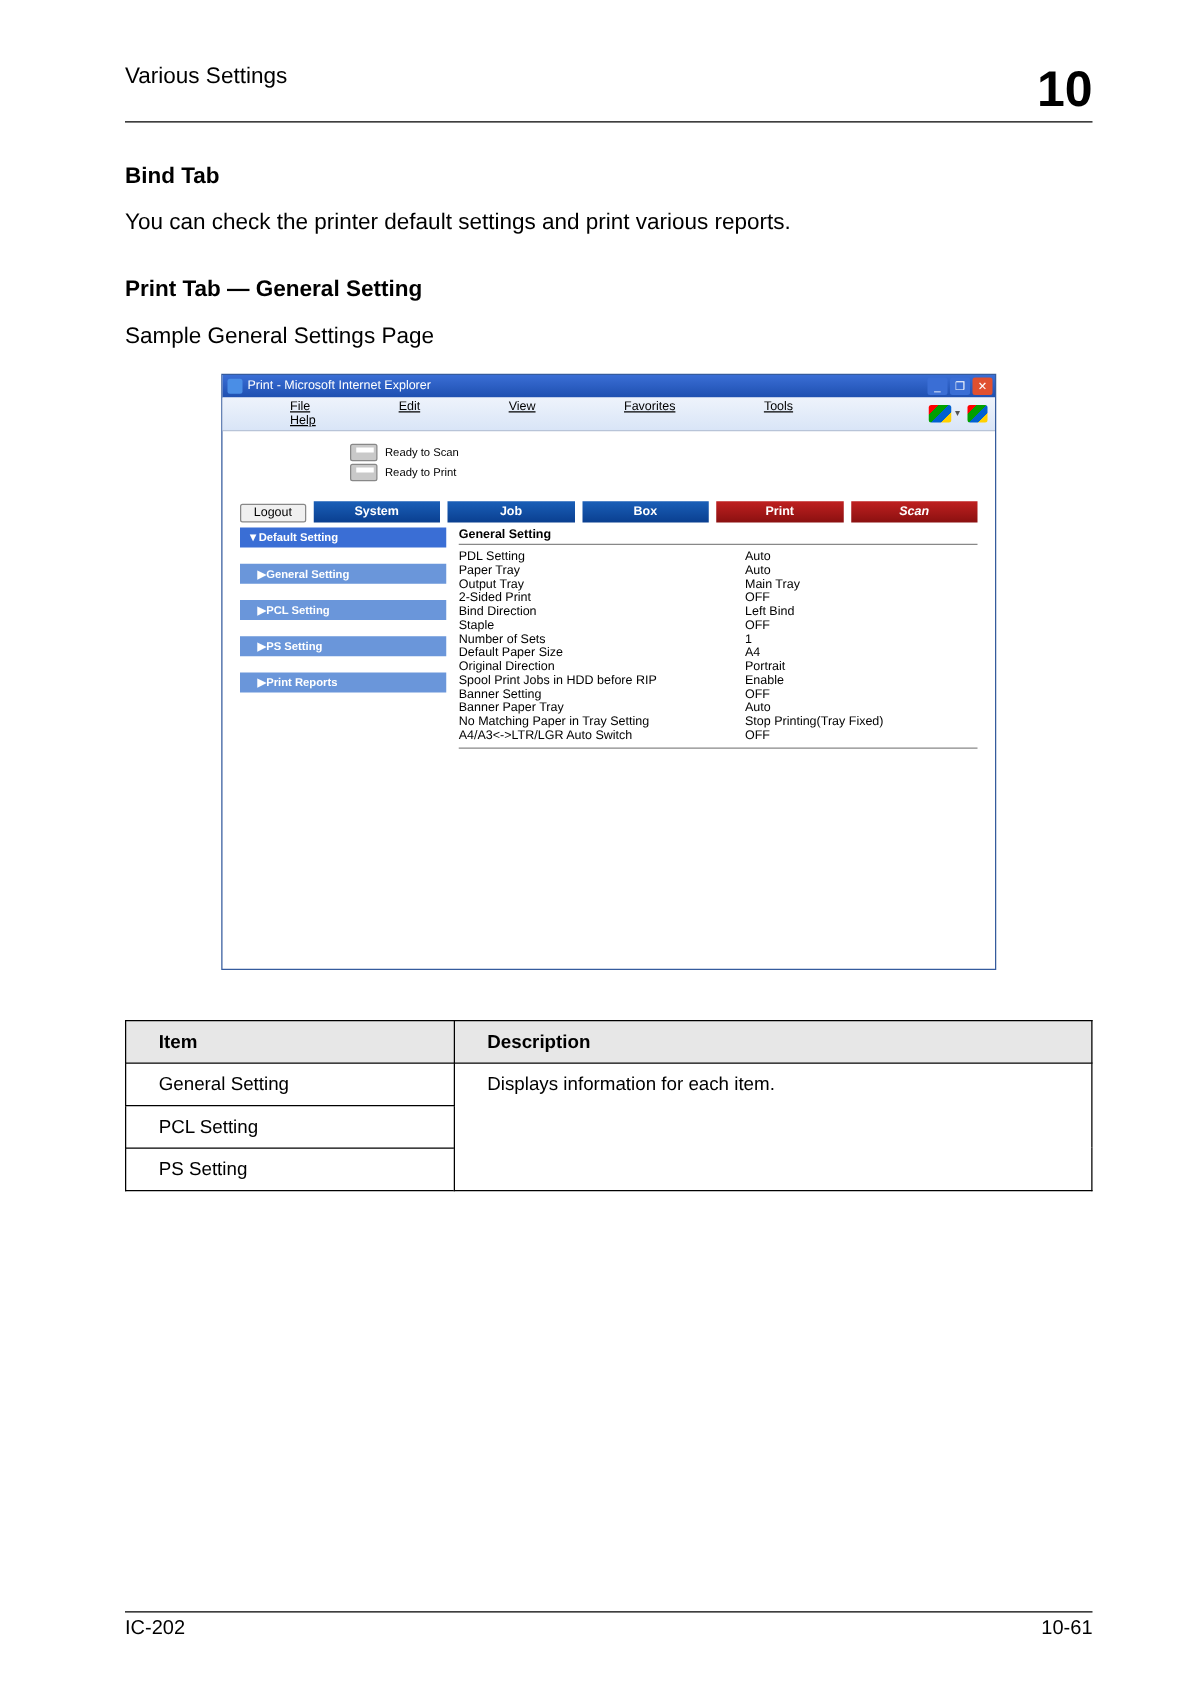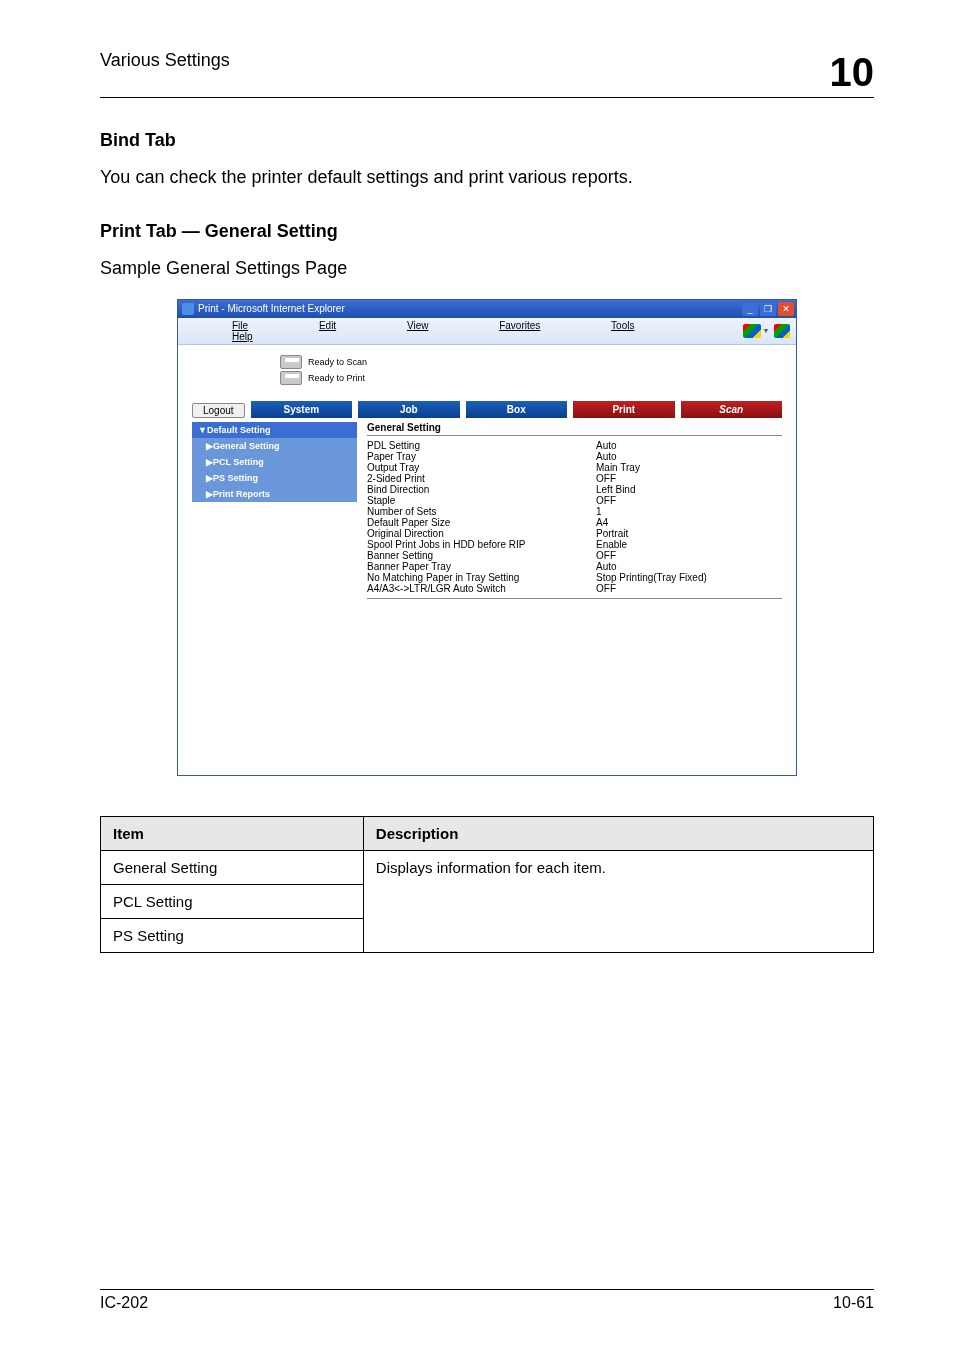--- a/index.html
+++ b/index.html
@@ -74,34 +74,34 @@
     font-family: inherit;
   }
   .tab { flex: 1; text-align: center; color:#fff; font-size:10px; font-weight:bold; padding:3px 0; }
   .tab-sys { background: linear-gradient(#1a5fb8,#0a3f90); }
   .tab-job { background: linear-gradient(#1a5fb8,#0a3f90); }
   .tab-box { background: linear-gradient(#1a5fb8,#0a3f90); }
   .tab-print { background: linear-gradient(#c02020,#8a1010); }
   .tab-scan { background: linear-gradient(#c02020,#8a1010); font-style: italic; }
 
   .main-cols { display: flex; gap: 10px; margin-top: 4px; }
-  .sidemenu { width: 165px; display:flex; flex-direction:column; gap:0; }
+  .sidemenu { width: 165px; display:flex; flex-direction:column; gap:13px; }
   .sm-head { background:#3a6ed5; color:#fff; font-size:9px; font-weight:bold; padding:3px 6px; }
   .sm-item { background:#6a96da; color:#fff; font-size:9px; font-weight:bold; padding:3px 6px 3px 14px; }
 
   .content-col { flex:1; font-size:10px; }
   .content-h { font-weight:bold; font-size:10px; border-bottom:1px solid #888; padding-bottom:2px; margin-bottom:4px; }
   .kv { display:flex; }
   .kv .k { width: 229px; }
   .kv .v { flex:1; }
   .content-col .hr-end { border-top:1px solid #888; margin-top:4px; }
 
   
   .info-table { width: 100%; border-collapse: collapse; margin-top: 40px; font-size: 15px; }
-  .info-table th, .info-table td { border: 1px solid #000; padding: 8px 12px; text-align: left; vertical-align: top; }
+  .info-table th, .info-table td { border: 1px solid #000; padding: 8px 26px; text-align: left; vertical-align: top; }
   .info-table th { background: #e7e7e7; font-weight: bold; }
   .info-table .itemcol { width: 34%; }
 
   .footer {
     position: absolute;
     bottom: 40px;
     left: 100px;
     right: 80px;
     border-top: 1px solid #000;
     padding-top: 4px;

